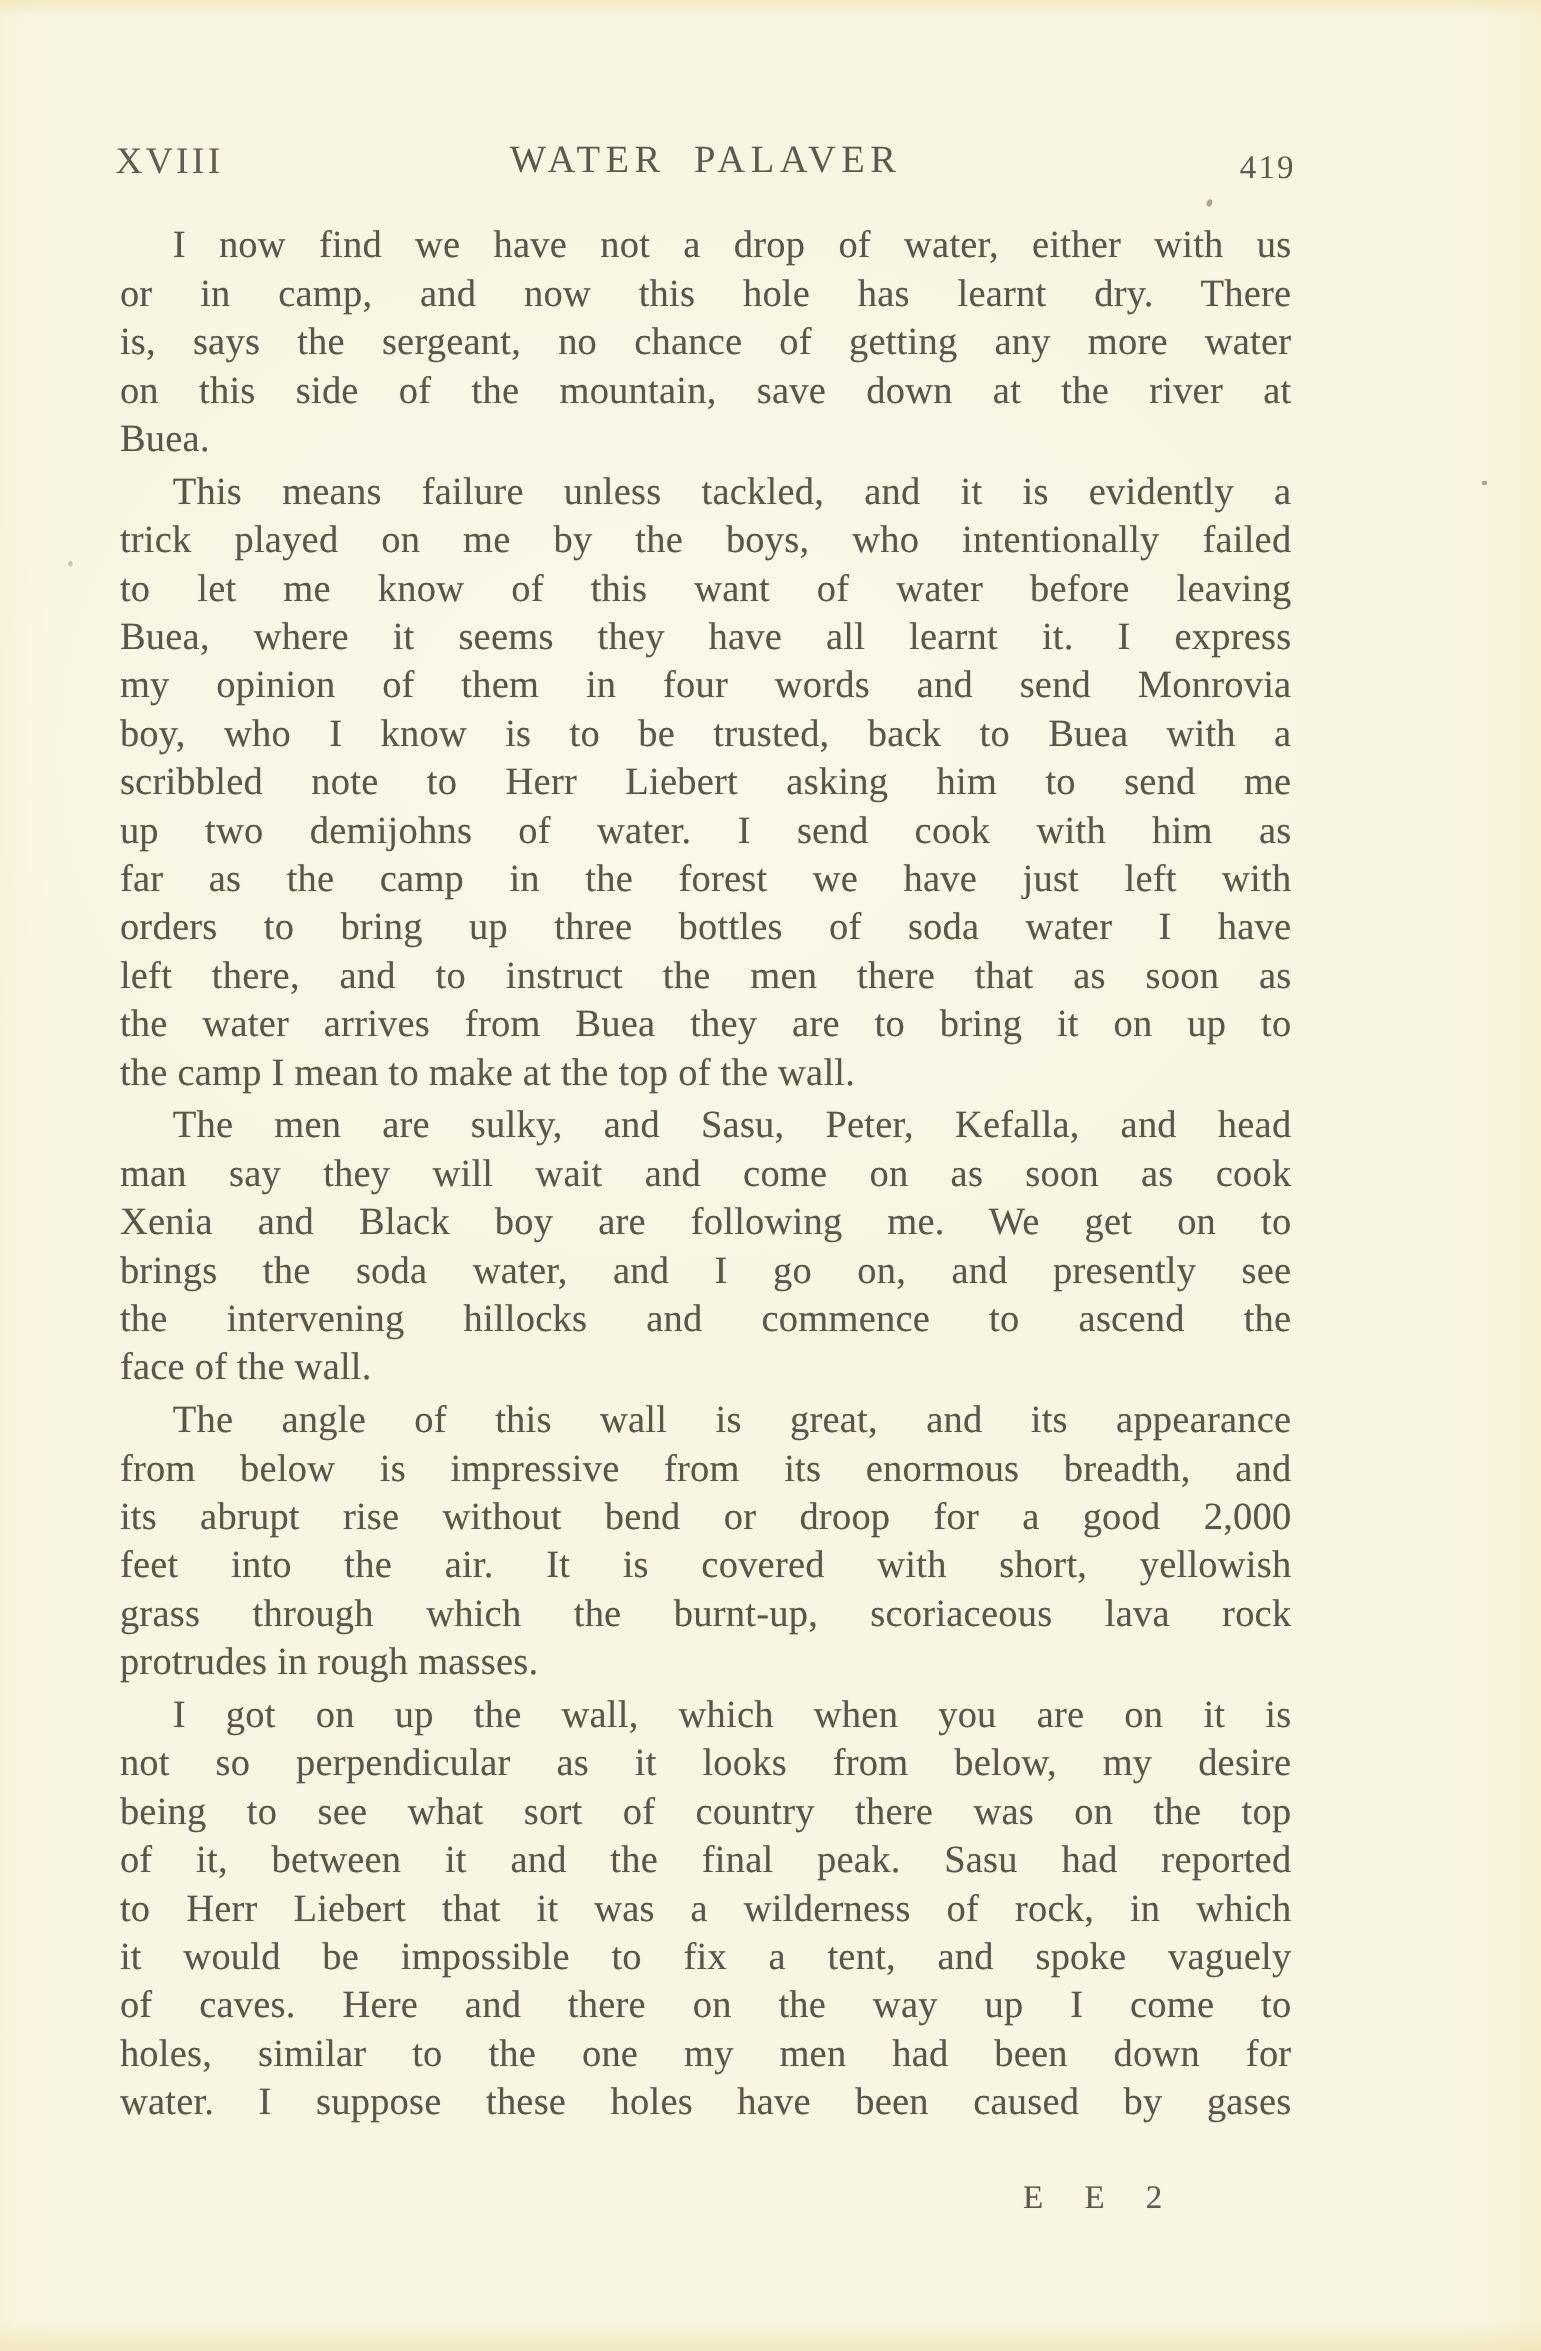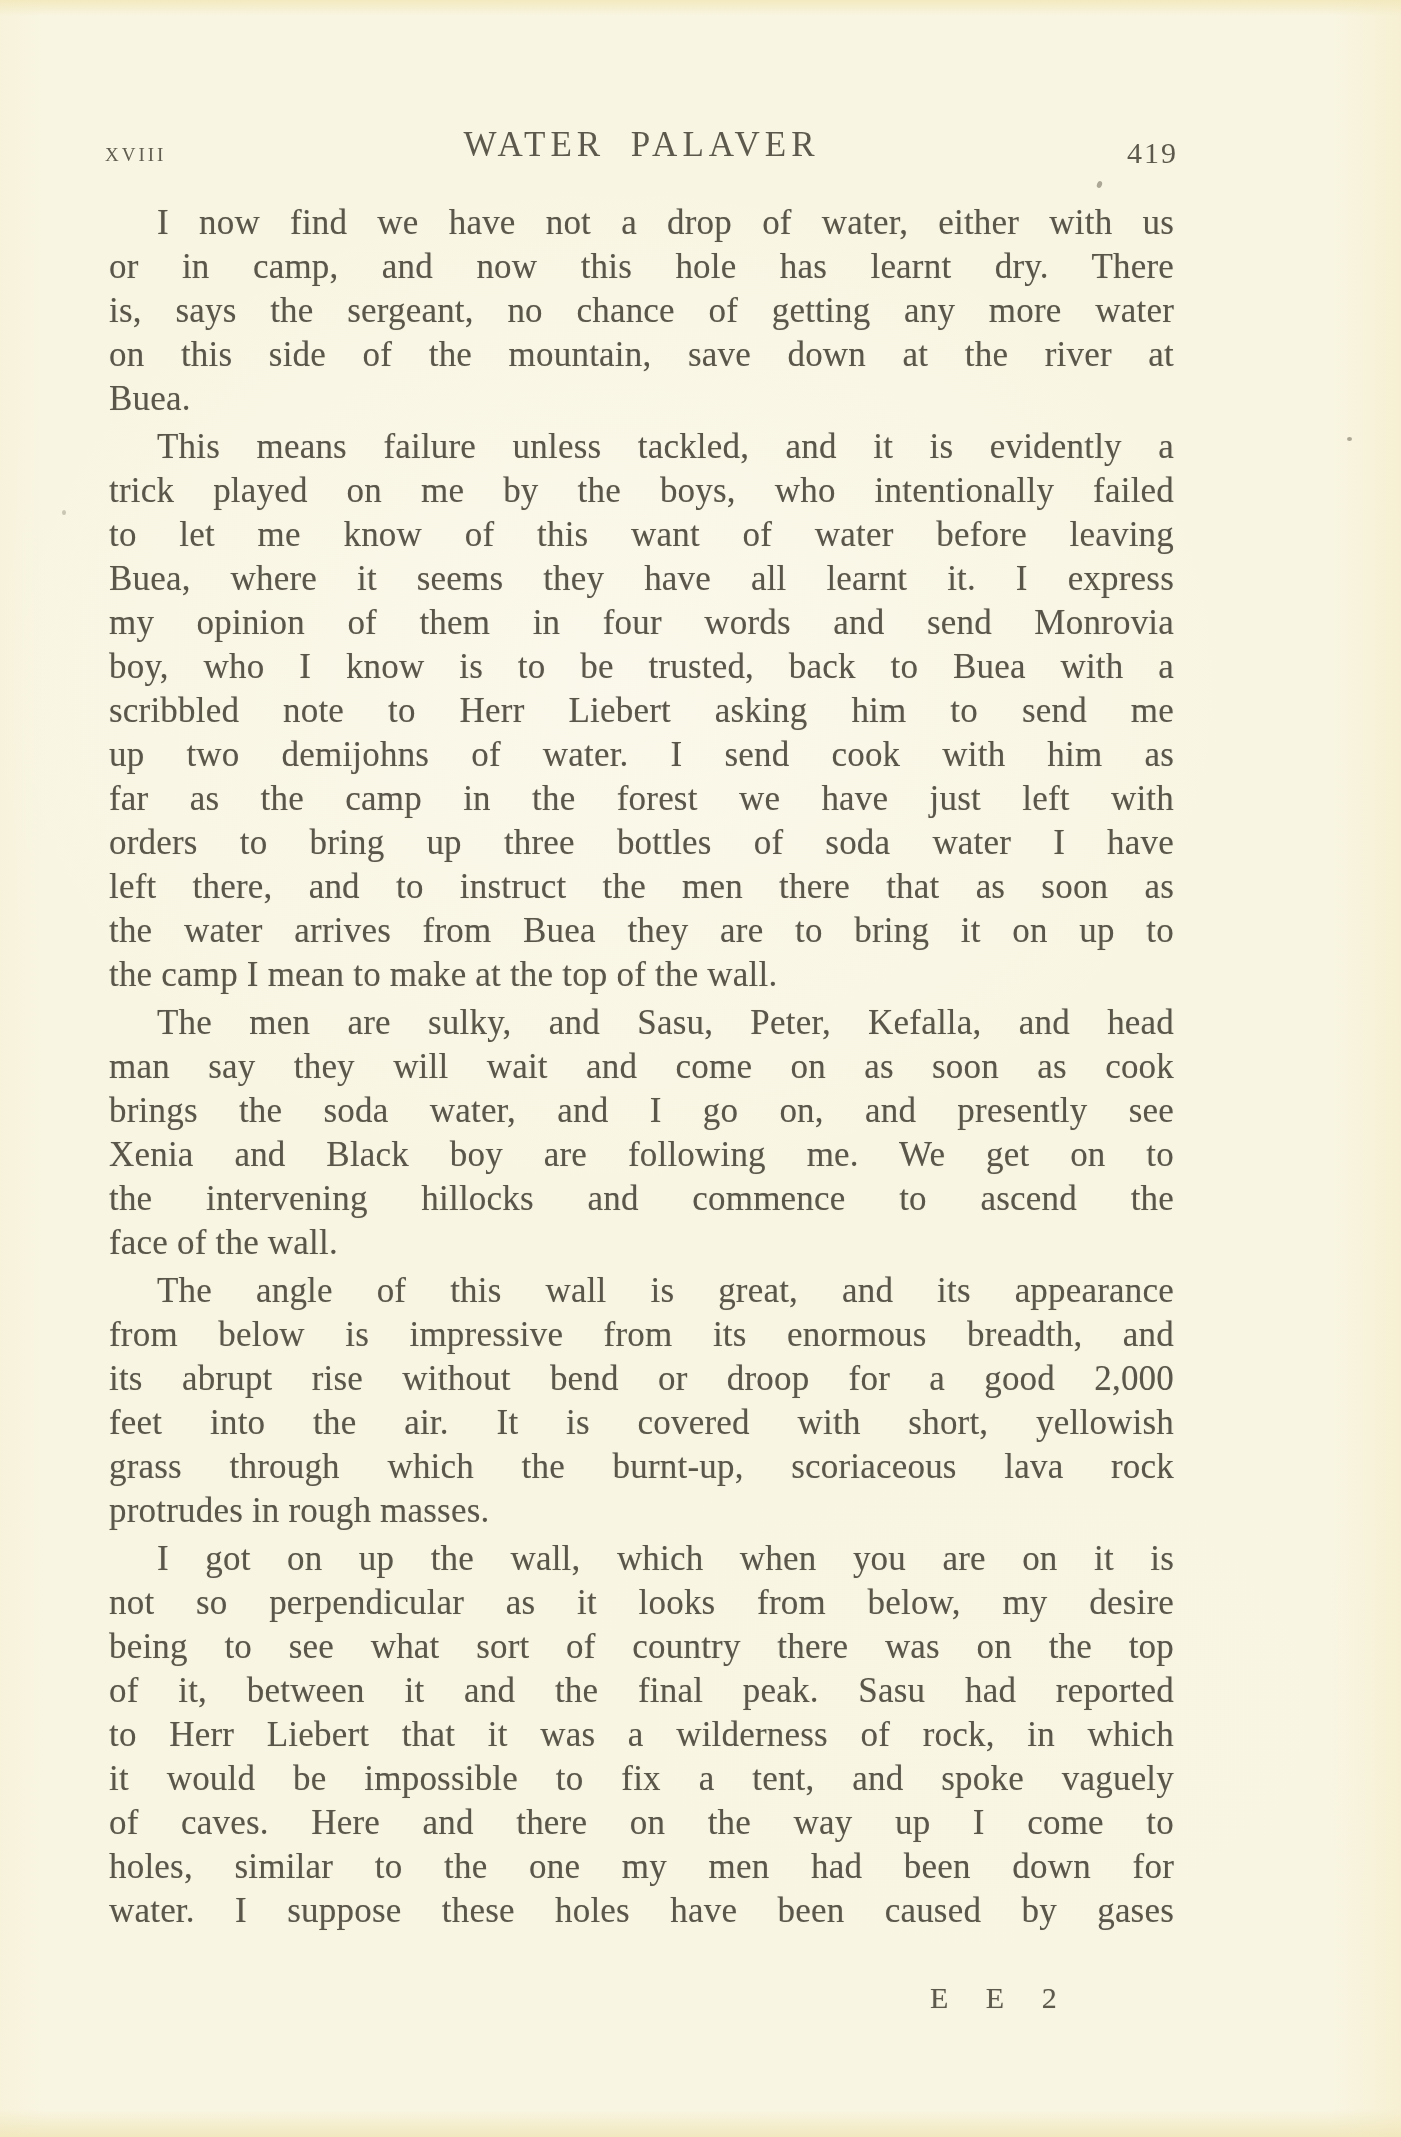--- a/index.html
+++ b/index.html
@@ -26,22 +26,22 @@
   .header {
     position: absolute;
     left: 105px;
     top: 125px;
     width: 1073px;
     height: 48px;
   }
   .chapter-numeral {
     position: absolute;
     left: 0;
-    top: 19px;
-    font-size: 19px;
+    top: 3px;
+    font-size: 34px;
     letter-spacing: 3px;
     color: #615d50;
   }
   .running-title {
     position: absolute;
     left: 50%;
     top: 0;
     transform: translateX(-50%);
     font-size: 35px;
     letter-spacing: 5px;
@@ -132,22 +132,22 @@
         <div class="line">up two demijohns of water.  I send cook with him as</div>
         <div class="line">far as the camp in the forest we have just left with</div>
         <div class="line">orders to bring up three bottles of soda water I have</div>
         <div class="line">left there, and to instruct the men there that as soon as</div>
         <div class="line">the water arrives from Buea they are to bring it on up to</div>
         <div class="line unjustified">the camp I mean to make at the top of the wall.</div>
       </div>
       <div class="paragraph">
         <div class="line indent">The men are sulky, and Sasu, Peter, Kefalla, and head</div>
         <div class="line">man say they will wait and come on as soon as cook</div>
+        <div class="line">Xenia and Black boy are following me.  We get on to</div>
         <div class="line">brings the soda water, and I go on, and presently see</div>
-        <div class="line">Xenia and Black boy are following me.  We get on to</div>
         <div class="line">the intervening hillocks and commence to ascend the</div>
         <div class="line unjustified">face of the wall.</div>
       </div>
       <div class="paragraph">
         <div class="line indent">The angle of this wall is great, and its appearance</div>
         <div class="line">from below is impressive from its enormous breadth, and</div>
         <div class="line">its abrupt rise without bend or droop for a good 2,000</div>
         <div class="line">feet into the air.  It is covered with short, yellowish</div>
         <div class="line">grass through which the burnt-up, scoriaceous lava rock</div>
         <div class="line unjustified">protrudes in rough masses.</div>

